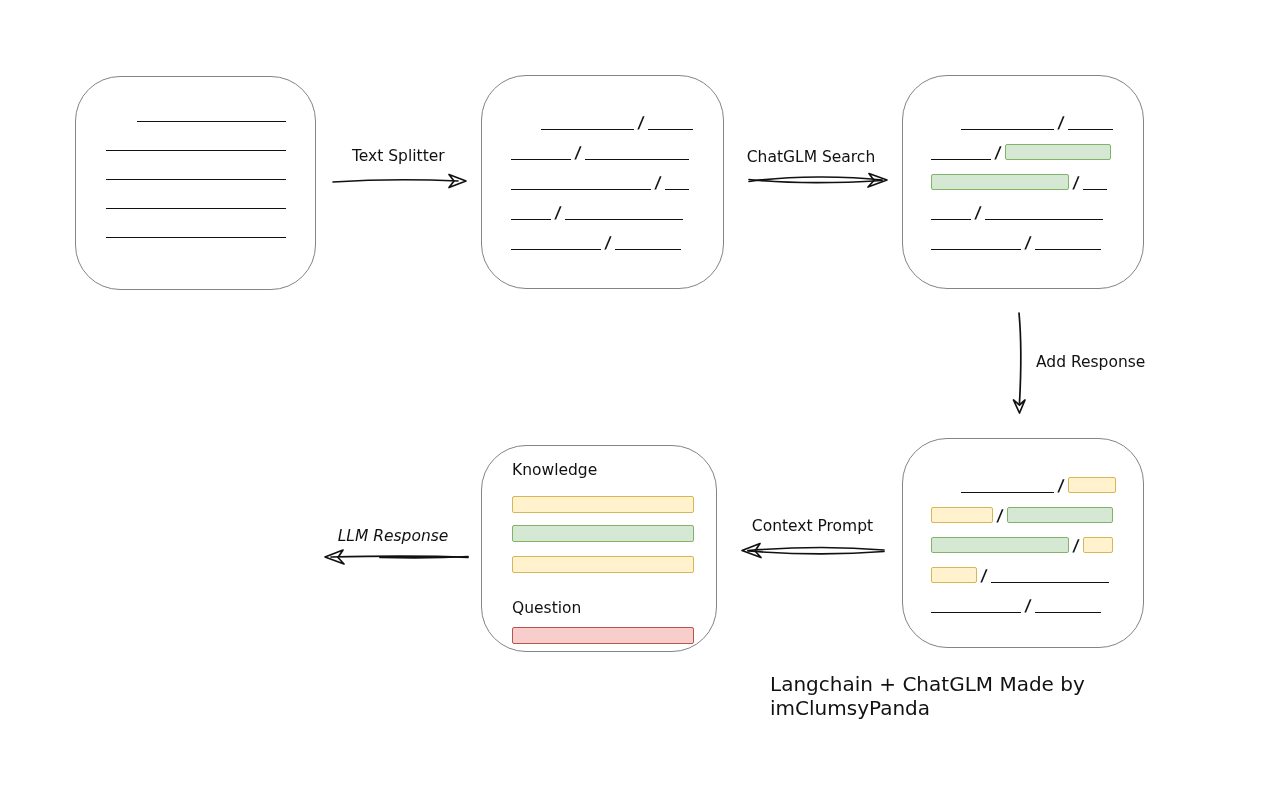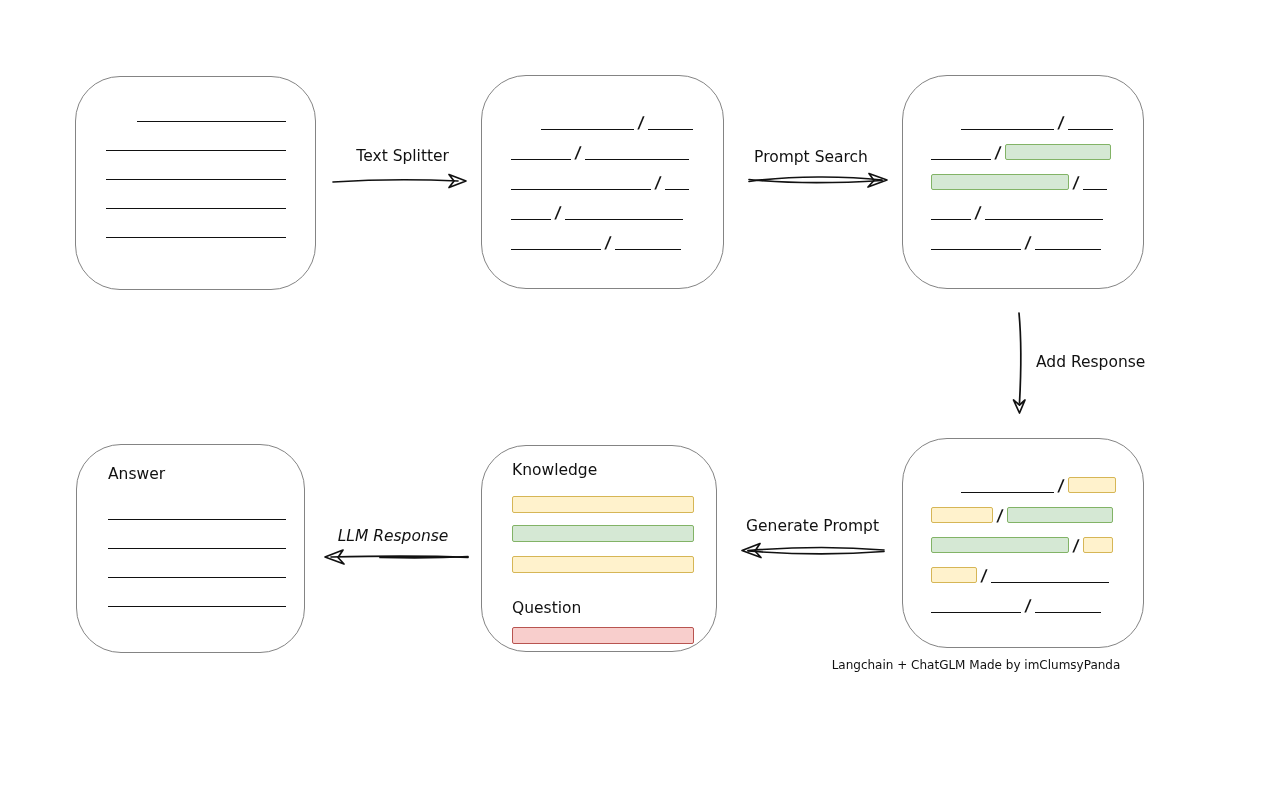--- a/index.html
+++ b/index.html
@@ -31,26 +31,26 @@
   .bar-green{background:var(--green-fill,#d5e8d4);border-color:var(--green-border,#82b366);}
   .bar-red{background:var(--red-fill,#f8cecc);border-color:var(--red-border,#b85450);}
   #prompt-knowledge-bars{display:flex;flex-direction:column;}
   #prompt-knowledge-bars .bar:nth-child(1){margin-top:15px;}
   #prompt-knowledge-bars .bar:nth-child(2){margin-top:12px;}
   #prompt-knowledge-bars .bar:nth-child(3){margin-top:14px;}
   #prompt-question-bars .bar{margin-top:8px;}
   #answer-lines{display:flex;flex-direction:column;gap:28px;margin-top:34px;}
   #answer-lines .text-line{width:178px;}
   .arrow-label{position:absolute;font-size:15.5px;line-height:20px;white-space:nowrap;}
-  #label-text-splitter{left:324px;top:146px;width:125px;text-align:right;}
+  #label-text-splitter{left:352px;top:146px;width:125px;text-align:left;}
   #label-vector-search{left:746px;top:147px;width:130px;text-align:center;}
   #label-add-context{left:1036px;top:352px;}
   #label-generate-prompt{left:740px;top:516px;width:145px;text-align:center;}
   #label-llm-response{left:330px;top:526px;width:126px;text-align:center;font-style:italic;}
-  .caption{position:absolute;left:770px;top:658px;width:412px;text-align:center;font-size:12px;}
+  .caption{position:absolute;left:770px;top:672px;width:412px;text-align:left;font-size:20px;}
   svg.arrow-layer{position:absolute;left:0;top:0;pointer-events:none;}
   svg.arrow-layer path{fill:none;stroke:var(--ink,#111);stroke-width:1.7;stroke-linecap:round;stroke-linejoin:round;}
 </style>
 </head>
 <body>
 
 <div class="canvas">
 
   <svg class="arrow-layer" width="1262" height="792" viewBox="0 0 1262 792">
     <g>
@@ -176,30 +176,21 @@
         <div class="bar bar-yellow"></div>
         <div class="bar bar-green"></div>
         <div class="bar bar-yellow"></div>
       </div>
     <div class="heading" id="prompt-question-label">Question</div>
     <div id="prompt-question-bars">
         <div class="bar bar-red"></div>
       </div>
   </div>
 
-  <div class="node" id="node-answer">
-    <div class="heading" id="answer-label">Answer</div>
-    <div id="answer-lines">
-        <div class="text-line" style="width: 178px;"></div>
-        <div class="text-line" style="width: 178px;"></div>
-        <div class="text-line" style="width: 178px;"></div>
-        <div class="text-line" style="width: 178px;"></div>
-      </div>
-  </div>
 
   <div class="arrow-label" id="label-text-splitter">Text Splitter</div>
-  <div class="arrow-label" id="label-vector-search">Prompt Search</div>
+  <div class="arrow-label" id="label-vector-search">ChatGLM Search</div>
   <div class="arrow-label" id="label-add-context">Add Response</div>
-  <div class="arrow-label" id="label-generate-prompt">Generate Prompt</div>
+  <div class="arrow-label" id="label-generate-prompt">Context Prompt</div>
   <div class="arrow-label" id="label-llm-response">LLM Response</div>
 
   <div class="caption">Langchain + ChatGLM Made by imClumsyPanda</div>
 </div>
 
 </body></html>

